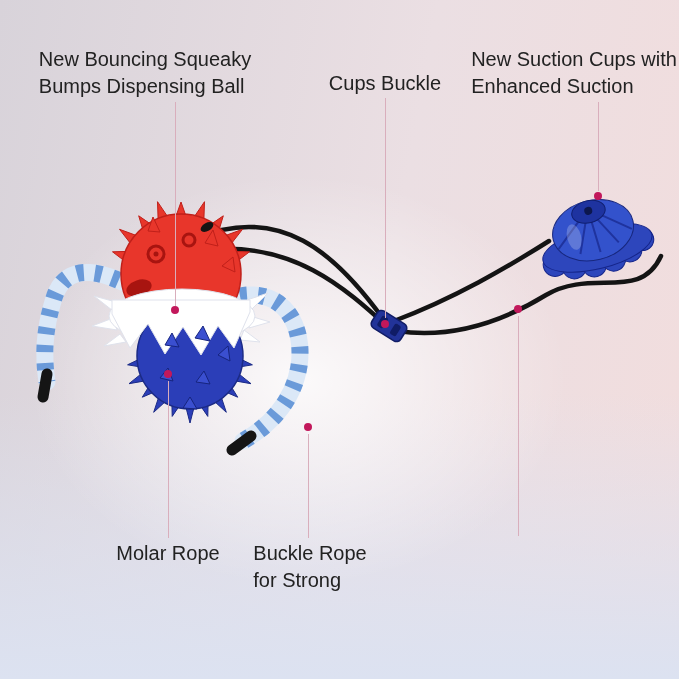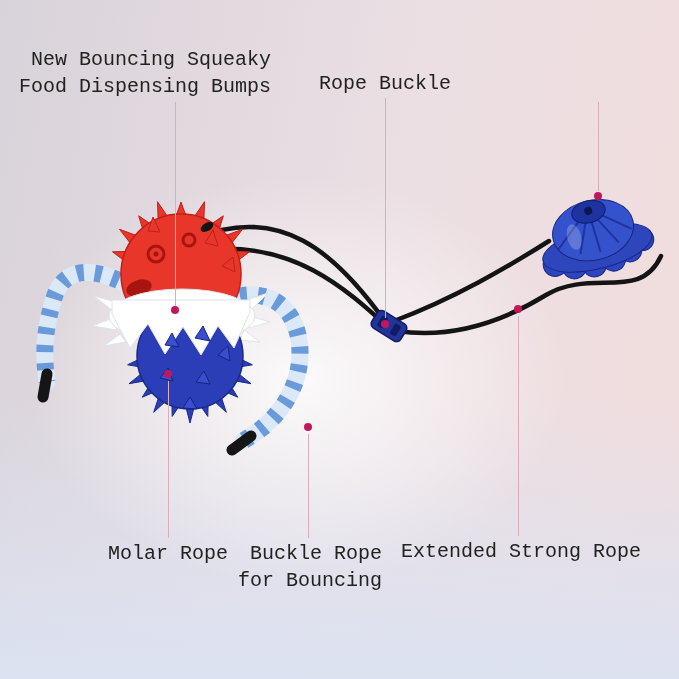--- a/index.html
+++ b/index.html
@@ -10,22 +10,22 @@
     background-color:#f3edf0;
     background-image:
       radial-gradient(ellipse 55% 42% at 44% 56%, rgba(255,255,255,.85), rgba(255,255,255,0) 72%),
       linear-gradient(to top, var(--bg-bottom,#dce2f1) 0%, rgba(220,226,241,0) 42%),
       linear-gradient(100deg, var(--bg-top-left,#d8d3da) 0%, #ebdfe3 55%, var(--bg-top-right,#f2dddd) 100%);
   }
   svg.art{position:absolute;left:0;top:0;}
 
   
   .callout-label{
-    position:absolute;transform:translateX(-50%);text-align:right;
-    font-size:20px;line-height:27px;color:var(--text,#222);white-space:nowrap;font-family:Liberation Mono, monospace;
+    position:absolute;transform:translateX(-50%);text-align:left;
+    font-size:20px;line-height:27px;color:var(--text,#222);white-space:nowrap;
   }
   .callout-label span{display:block;}
 
   
   .callout-line{position:absolute;width:1px;background:var(--callout-line,#d9aebc);}
   .callout-dot{position:absolute;width:8px;height:8px;border-radius:50%;background:var(--callout-dot,#c2185b);}
 
   
   .rope-base{fill:none;stroke:var(--rope-light,#dbe8f7);stroke-width:17;stroke-linecap:round;}
   .rope-stripe{fill:none;stroke:var(--rope-stripe,#6a9ad9);stroke-width:17;stroke-dasharray:7 11;stroke-linecap:butt;}
@@ -171,29 +171,30 @@
 
   <div class="callout-dot" style="left:171px;top:306px;"></div>
   <div class="callout-dot" style="left:381px;top:320px;"></div>
   <div class="callout-dot" style="left:594px;top:192px;"></div>
   <div class="callout-dot" style="left:164px;top:370px;"></div>
   <div class="callout-dot" style="left:304px;top:423px;"></div>
   <div class="callout-dot" style="left:514px;top:305px;"></div>
 
   <div class="callout-label" style="left:145px;top:46px;">
     <span>New Bouncing Squeaky</span>
-    <span>Food Dispensing Bumps</span>
+    <span>Bumps Dispensing Ball</span>
   </div>
   <div class="callout-label" style="left:385px;top:70px;">
-    <span>Rope Buckle</span>
+    <span>Cups Buckle</span>
+  </div>
+  <div class="callout-label" style="left:574px;top:46px;">
+    <span>New Suction Cups with</span>
+    <span>Enhanced Suction</span>
   </div>
   <div class="callout-label" style="left:168px;top:540px;">
     <span>Molar Rope</span>
   </div>
   <div class="callout-label" style="left:310px;top:540px;">
     <span>Buckle Rope</span>
-    <span>for Bouncing</span>
-  </div>
-  <div class="callout-label" style="left:521px;top:538px;">
-    <span>Extended Strong Rope</span>
+    <span>for Strong</span>
   </div>
 
 </div>
 
 </body></html>

